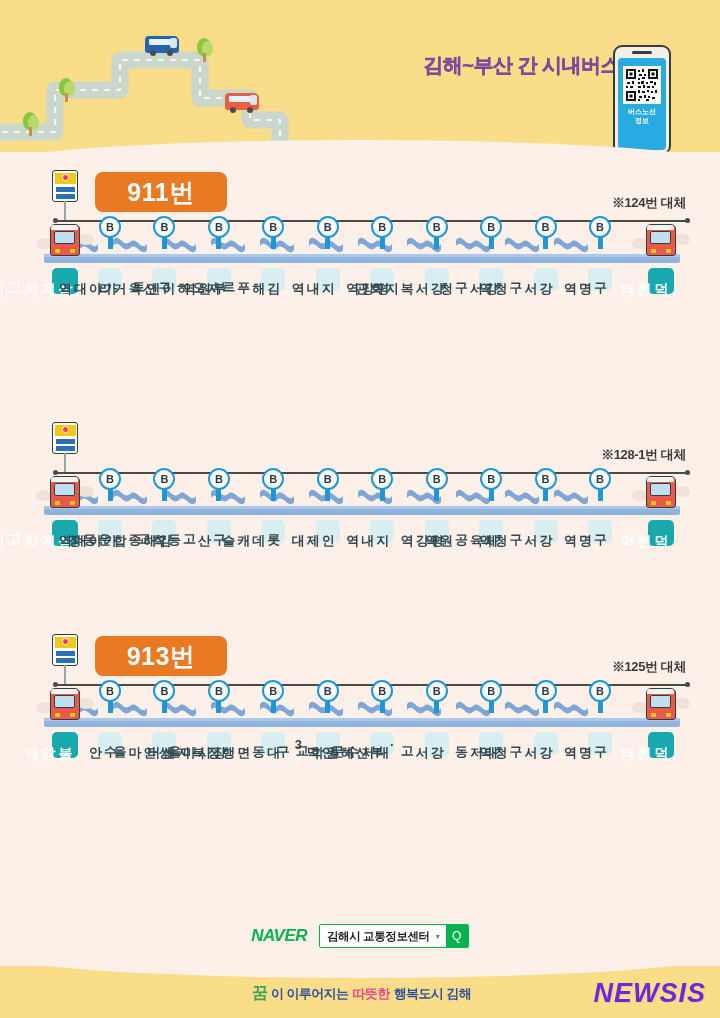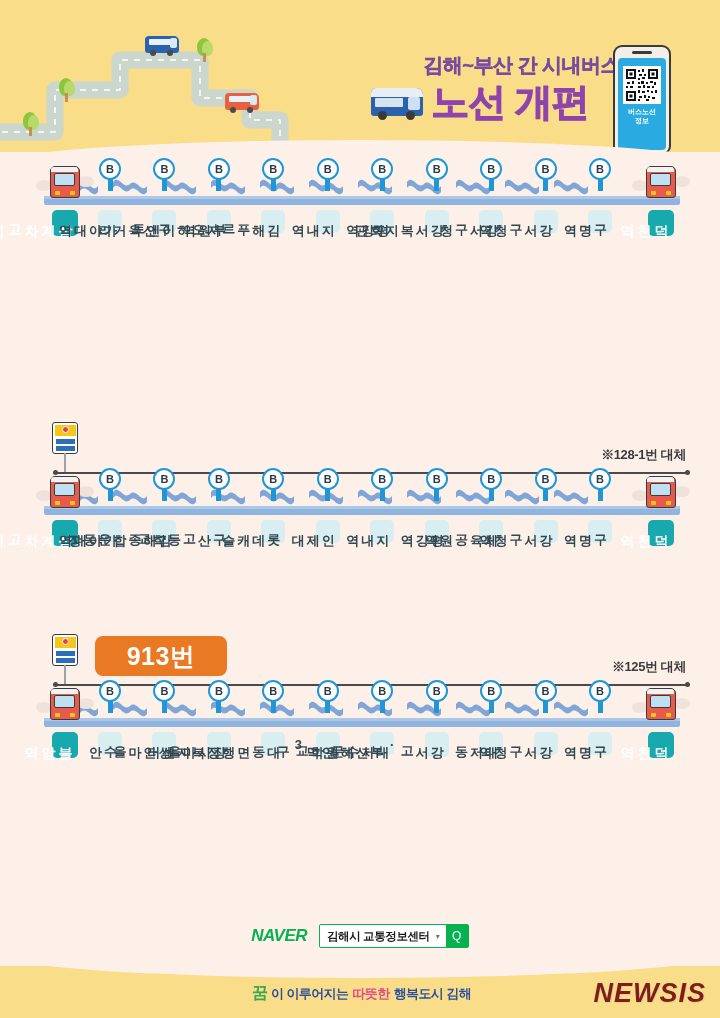--- a/index.html
+++ b/index.html
@@ -132,21 +132,21 @@
 
   .bottombar{position:absolute;left:0;top:966px;width:720px;height:52px;background:#f9dd88;overflow:hidden;}
   .bottombar .curve{position:absolute;left:-10px;top:-14px;width:740px;height:26px;background:#fdf0e8;border-radius:0 0 50% 50% / 0 0 100% 100%;}
   .slogan{position:absolute;left:252px;top:17px;display:flex;align-items:center;gap:4px;}
   .slogan .kkum{font-size:16px;font-weight:bold;color:#3aa650;letter-spacing:-1px;}
   .slogan .s1{font-size:13px;font-weight:bold;color:#2b4fa0;letter-spacing:-0.6px;}
   .slogan .s2{font-size:13px;font-weight:bold;color:#e24b8a;letter-spacing:-0.6px;}
   .slogan .s3{font-size:13px;font-weight:bold;color:#2b4fa0;letter-spacing:-0.6px;}
   .newsis{
     position:absolute;right:14px;top:12px;font-size:27px;font-weight:bold;
-    color:#7f1d1d;font-style:italic;letter-spacing:1px;
+    color:#6d28d9;font-style:italic;letter-spacing:1px;
     text-shadow:1px 1px 0 #e4d190;
   }
 </style>
 </head>
 <body>
 
 <div class="page">
 
   <div class="header">
     <svg class="road" viewBox="0 0 340 152">
@@ -178,30 +178,20 @@
     </div>
     <div class="mini-bus" style="left:225px;top:93px;background:#e8603f;">
       <div class="win"></div>
         <div class="front"></div>
         <div class="w1"></div>
         <div class="w2"></div>
     </div>
 
     <div class="title-wrap">
       <div class="title-top">김해~부산 간 시내버스</div>
-      <div class="title-main-row">
-        <div class="title-bus">
-          <div class="tb-top"></div>
-            <div class="tb-win"></div>
-            <div class="tb-f"></div>
-          <div class="tw1"></div>
-            <div class="tw2"></div>
-        </div>
-        <div class="title-main">노선 개편</div>
-      </div>
     </div>
 
     <div class="phone">
       <div class="notch"></div>
       <div class="screen">
         <div class="qr">
           <svg width="34" height="34" viewBox="0 0 34 34">
             <rect width="34" height="34" fill="#fff"></rect>
             <g fill="#111">
               <rect x="1" y="1" width="10" height="10"></rect>
@@ -248,20 +238,34 @@
         </div>
         <div class="ptxt">버스노선</div>
         <div class="ptxt">정보</div>
       </div>
     </div>
     <div class="header-curve"></div>
   </div>
 
   <div id="routes-host">
       <div class="route" style="top: 168px;">
+        <div class="route-head">
+          <div class="stop-sign">
+            <div class="board">
+              <div class="yellow"></div>
+              <div class="redc"></div>
+              <div class="b1"></div>
+              <div class="b2"></div>
+            </div>
+            <div class="pole"></div>
+          </div>
+          <div class="badge">911번</div>
+          <div class="note">※124번 대체</div>
+          <div class="baseline"></div>
+        </div>
         <div class="track-wrap">
           <div class="rail">
             <div class="railtop"></div>
           </div>
           <div class="wave" style="left:64px"><svg width="34" height="20" viewBox="0 0 34 20">
               <path d="M0 6 C6 -2 10 14 17 8 C24 2 28 18 34 10 L34 16 C28 24 24 8 17 14 C10 20 6 4 0 12 Z" fill="#7fa6d6"></path>
             </svg></div>
           <div class="wave" style="left:113px"><svg width="34" height="20" viewBox="0 0 34 20">
               <path d="M0 6 C6 -2 10 14 17 8 C24 2 28 18 34 10 L34 16 C28 24 24 8 17 14 C10 20 6 4 0 12 Z" fill="#7fa6d6"></path>
             </svg></div>

